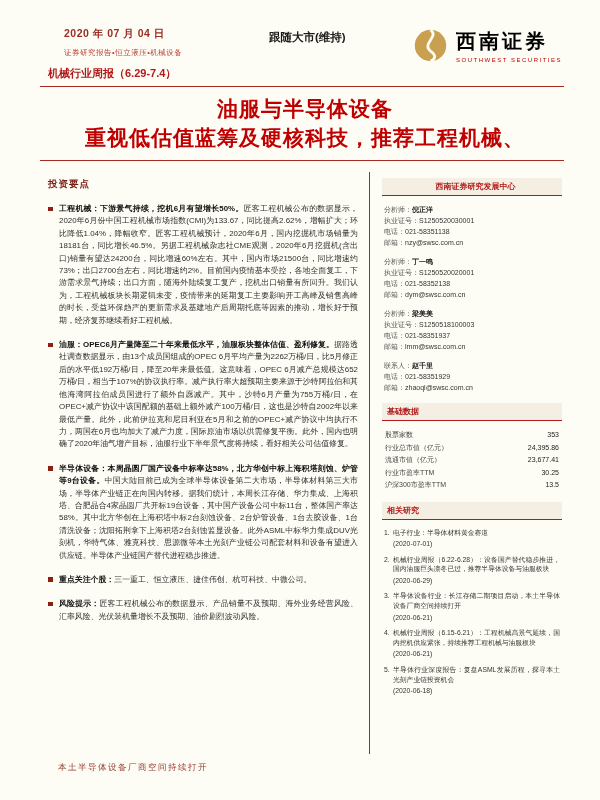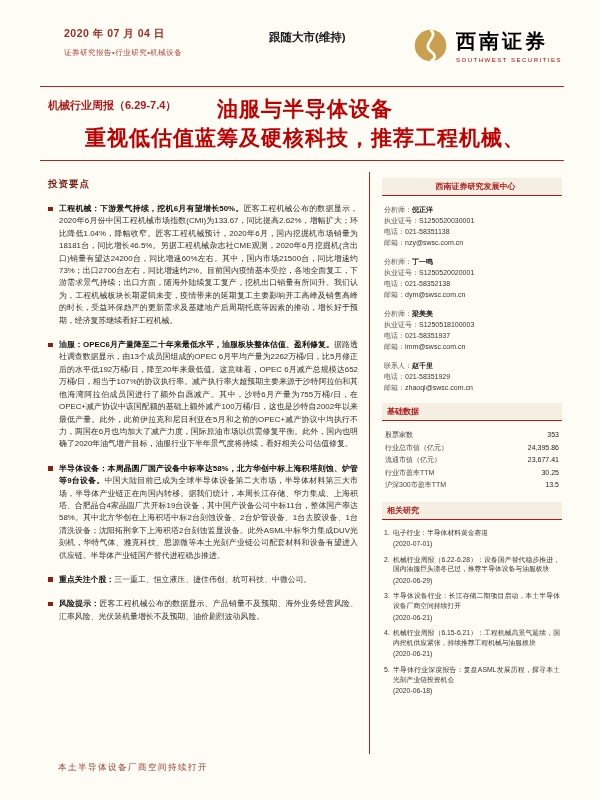--- a/index.html
+++ b/index.html
@@ -11,21 +11,21 @@
   .header { position:absolute; top:27px; left:64px; right:38px; height:58px; }
   .date { color:#9b2d22; font-weight:bold; font-size:10.5px; letter-spacing:.5px; }
   .category { margin-top:7px; color:#b8433a; font-size:7.5px; letter-spacing:.5px; }
   .rating { position:absolute; top:3px; left:205px; font-size:11.5px; font-weight:bold; color:#1a1a1a;text-align:center; }
   .logo { position:absolute; top:0; right:0; display:flex; align-items:center; gap:7px; }
   .logo-icon svg { width:37px; height:37px; display:block; }
   .logo-cn { display:block; color:#000000; font-size:20px; font-weight:bold; letter-spacing:3px;
              font-family:"Liberation Serif","DejaVu Serif",serif; }
   .logo-en { display:block; color:#c00000; font-size:6px; letter-spacing:1.5px; margin-top:2px; }
 
-  .report-type { position:absolute; top:66px; left:48px; color:#b01a1a; font-weight:bold; font-size:11px;margin-top:32px; }
+  .report-type { position:absolute; top:66px; left:48px; color:#b01a1a; font-weight:bold; font-size:11px; }
   .rule { position:absolute; left:40px; right:36px; height:0; border-top:1.5px solid #a52a21; }
   .rule1 { top:86px; }
   .rule2 { top:160px; }
   .title { position:absolute; top:95px; left:55px; right:45px; text-align:center; color:#c00000;
            font-weight:bold; font-size:21px; line-height:29px; letter-spacing:1px;
            font-family:"Liberation Serif","DejaVu Serif",serif; }
 
   .vdivider { position:absolute; top:172px; bottom:46px; left:369px; width:0; border-left:1px solid #a52a21; }
 
   
@@ -57,21 +57,21 @@
   .footer { position:absolute; left:58px; bottom:26px; color:#99392e; font-size:8.5px; letter-spacing:1.5px; }
 </style>
 </head>
 <body>
 
 <div class="page">
 
   <div class="header">
     <div>
       <div class="date">2020 年 07 月 04 日</div>
-      <div class="category">证券研究报告•行业研究•机械设备</div>
+      <div class="category">证券研究报告•恒立液压•机械设备</div>
     </div>
     <div class="rating">跟随大市(维持)</div>
     <div class="logo">
       <span class="logo-icon">
         <svg viewBox="0 0 40 40" xmlns="http://www.w3.org/2000/svg">
           <circle cx="20" cy="20" r="17" fill="#c9a050"></circle>
           <path d="M20 3 C 30 10, 10 18, 20 26 C 27 31, 25 35, 20 37" stroke="#fefdf5" stroke-width="3" fill="none"></path>
         </svg>
       </span>
       <span class="logo-text">

